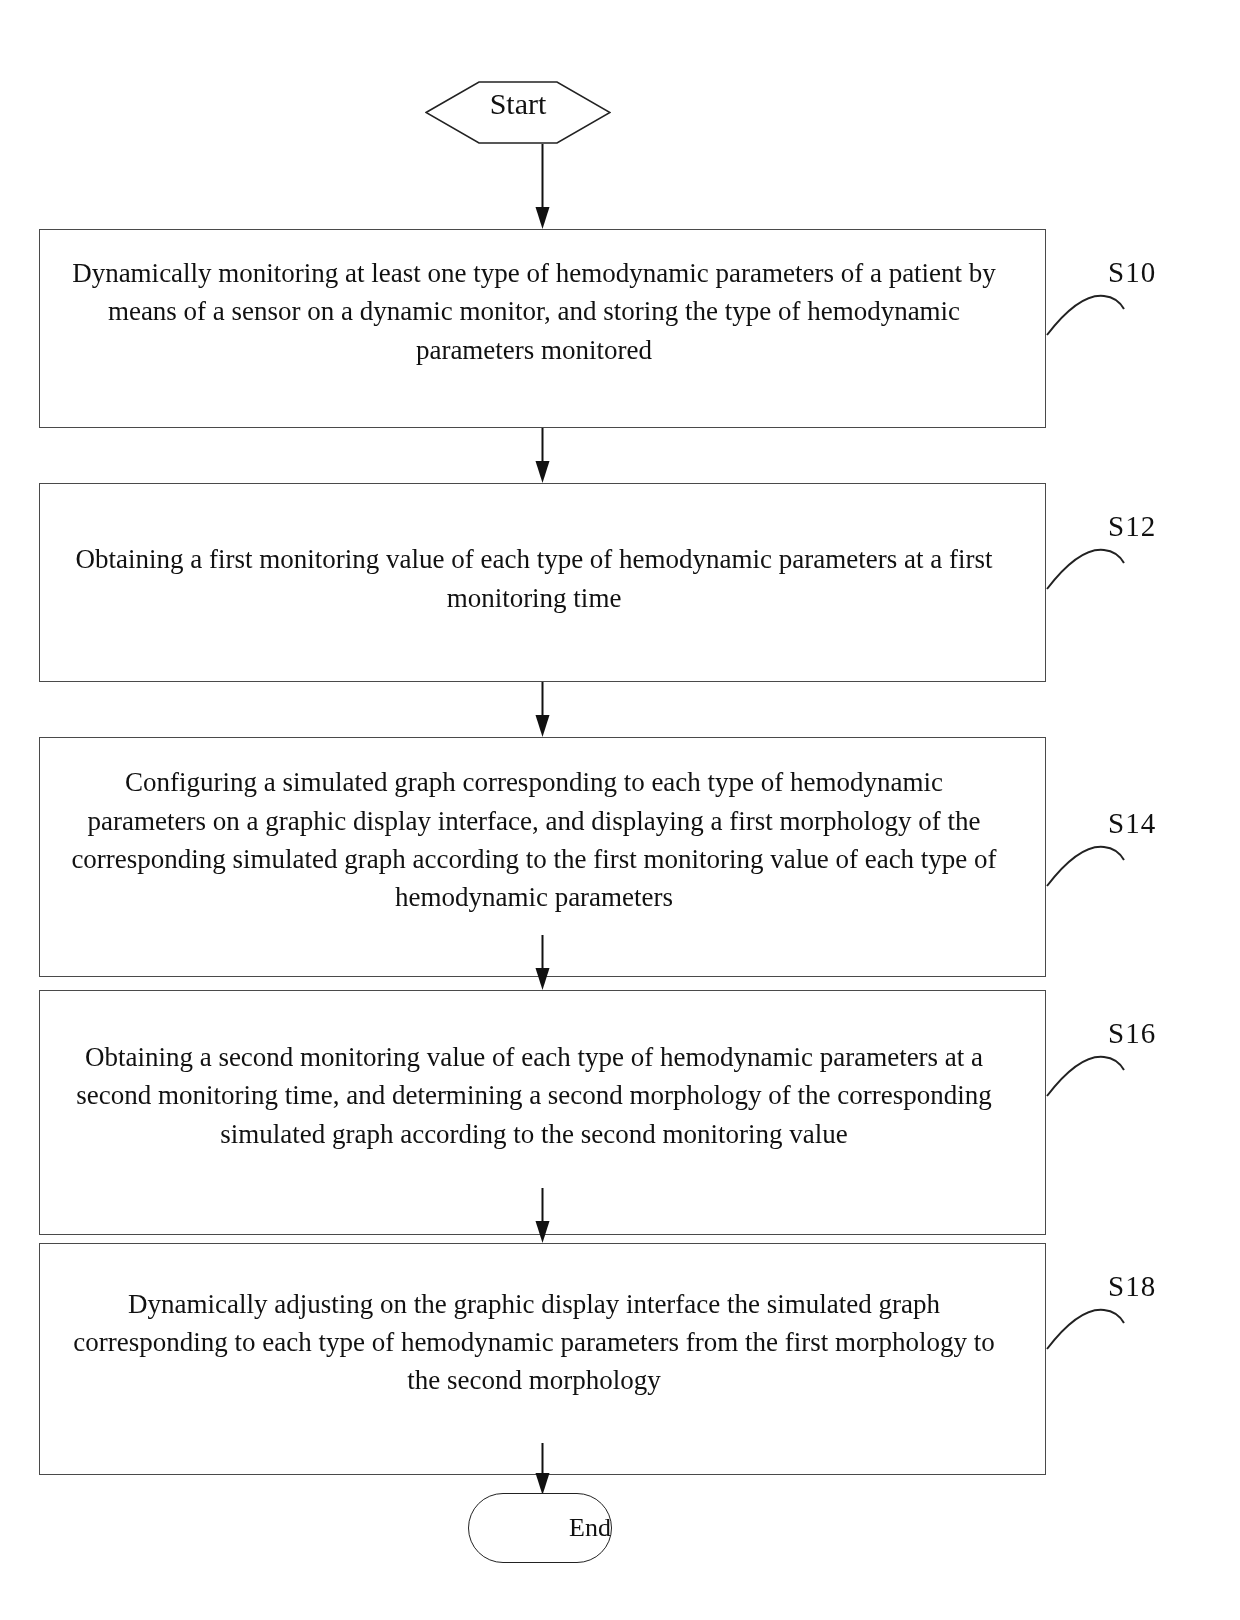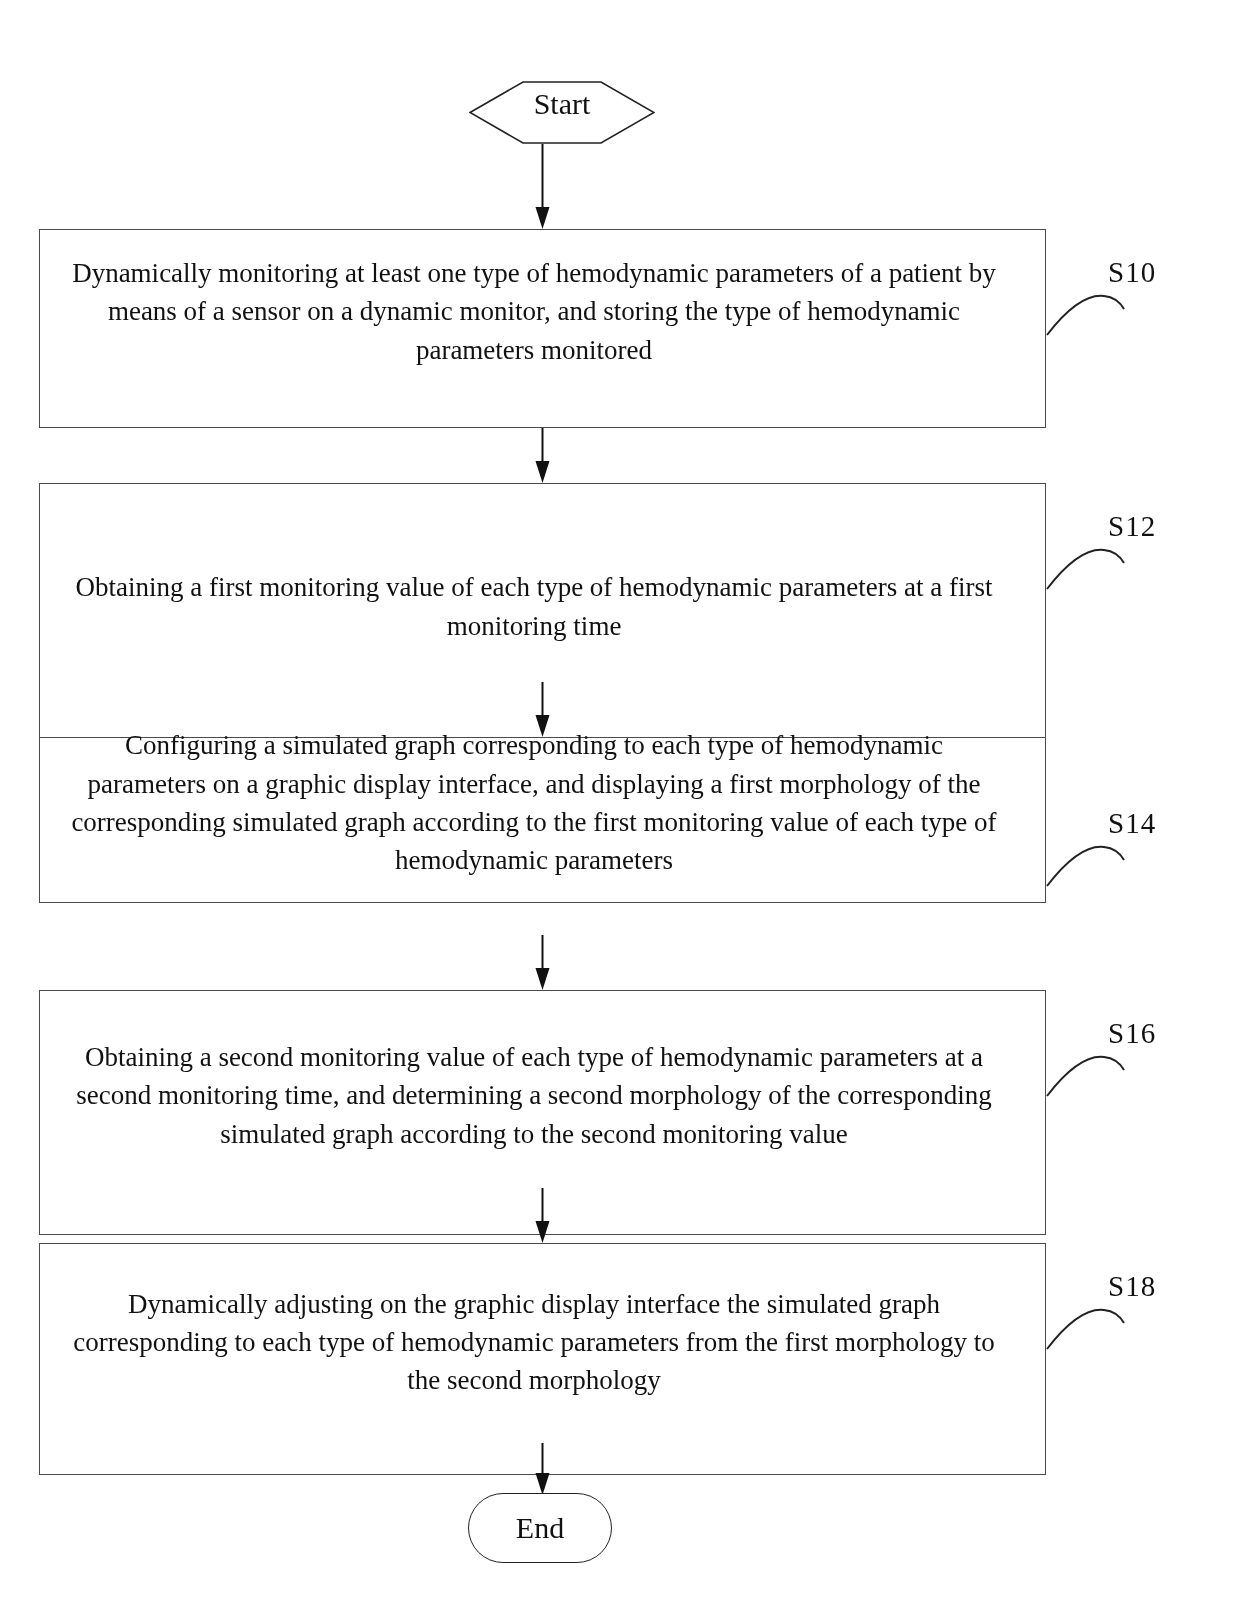--- a/index.html
+++ b/index.html
@@ -11,21 +11,21 @@
     position: relative;
     width: 1240px;
     height: 1620px;
     background: #ffffff;
     font-family: "Liberation Serif", "DejaVu Serif", serif;
     color: #111111;
     overflow: hidden;
   }
   .terminator-start {
     position: absolute;
-    left: 469px;
+    left: 425px;
     top: 81px;
     width: 186px;
     height: 45px;
   }
   .terminator-start svg {
     position: absolute;
     left: 0; top: 0;
   }
   .terminator-label {
     position: absolute;
@@ -46,22 +46,22 @@
     box-sizing: border-box;
     display: flex;
     align-items: center;
     justify-content: center;
     text-align: center;
     font-size: 27px;
     line-height: 1.42;
     padding: 10px 41px 44px 24px;
   }
   .box-1 { top: 229px; height: 199px; }
-  .box-2 { top: 483px; height: 255px; padding-bottom: 18px; }
-  .box-3 { top: 737px; height: 166px; }
+  .box-2 { top: 483px; height: 199px; padding-bottom: 18px; }
+  .box-3 { top: 737px; height: 240px; }
   .box-4 { top: 990px; height: 245px; }
   .box-5 { top: 1243px; height: 232px; }
   .flow-arrow {
     position: absolute;
     left: 534px;
     width: 17px;
   }
   .arr-1 { top: 144px; height: 85px; }
   .arr-2 { top: 428px; height: 55px; }
   .arr-3 { top: 682px; height: 55px; }
@@ -97,22 +97,22 @@
     left: 468px;
     top: 1493px;
     width: 144px;
     height: 70px;
     border: 1.6px solid #222222;
     border-radius: 35px;
     box-sizing: border-box;
     background: #ffffff;
     display: flex;
     align-items: center;
-    justify-content: center;
-    font-size: 30px;
+    justify-content: flex-end;
+    font-size: 26px;
     color: #111111;
   }
 </style>
 </head>
 <body>
 
 <div class="canvas">
 
   <div class="terminator-start">
     <svg width="186" height="63" viewBox="0 0 186 63">

